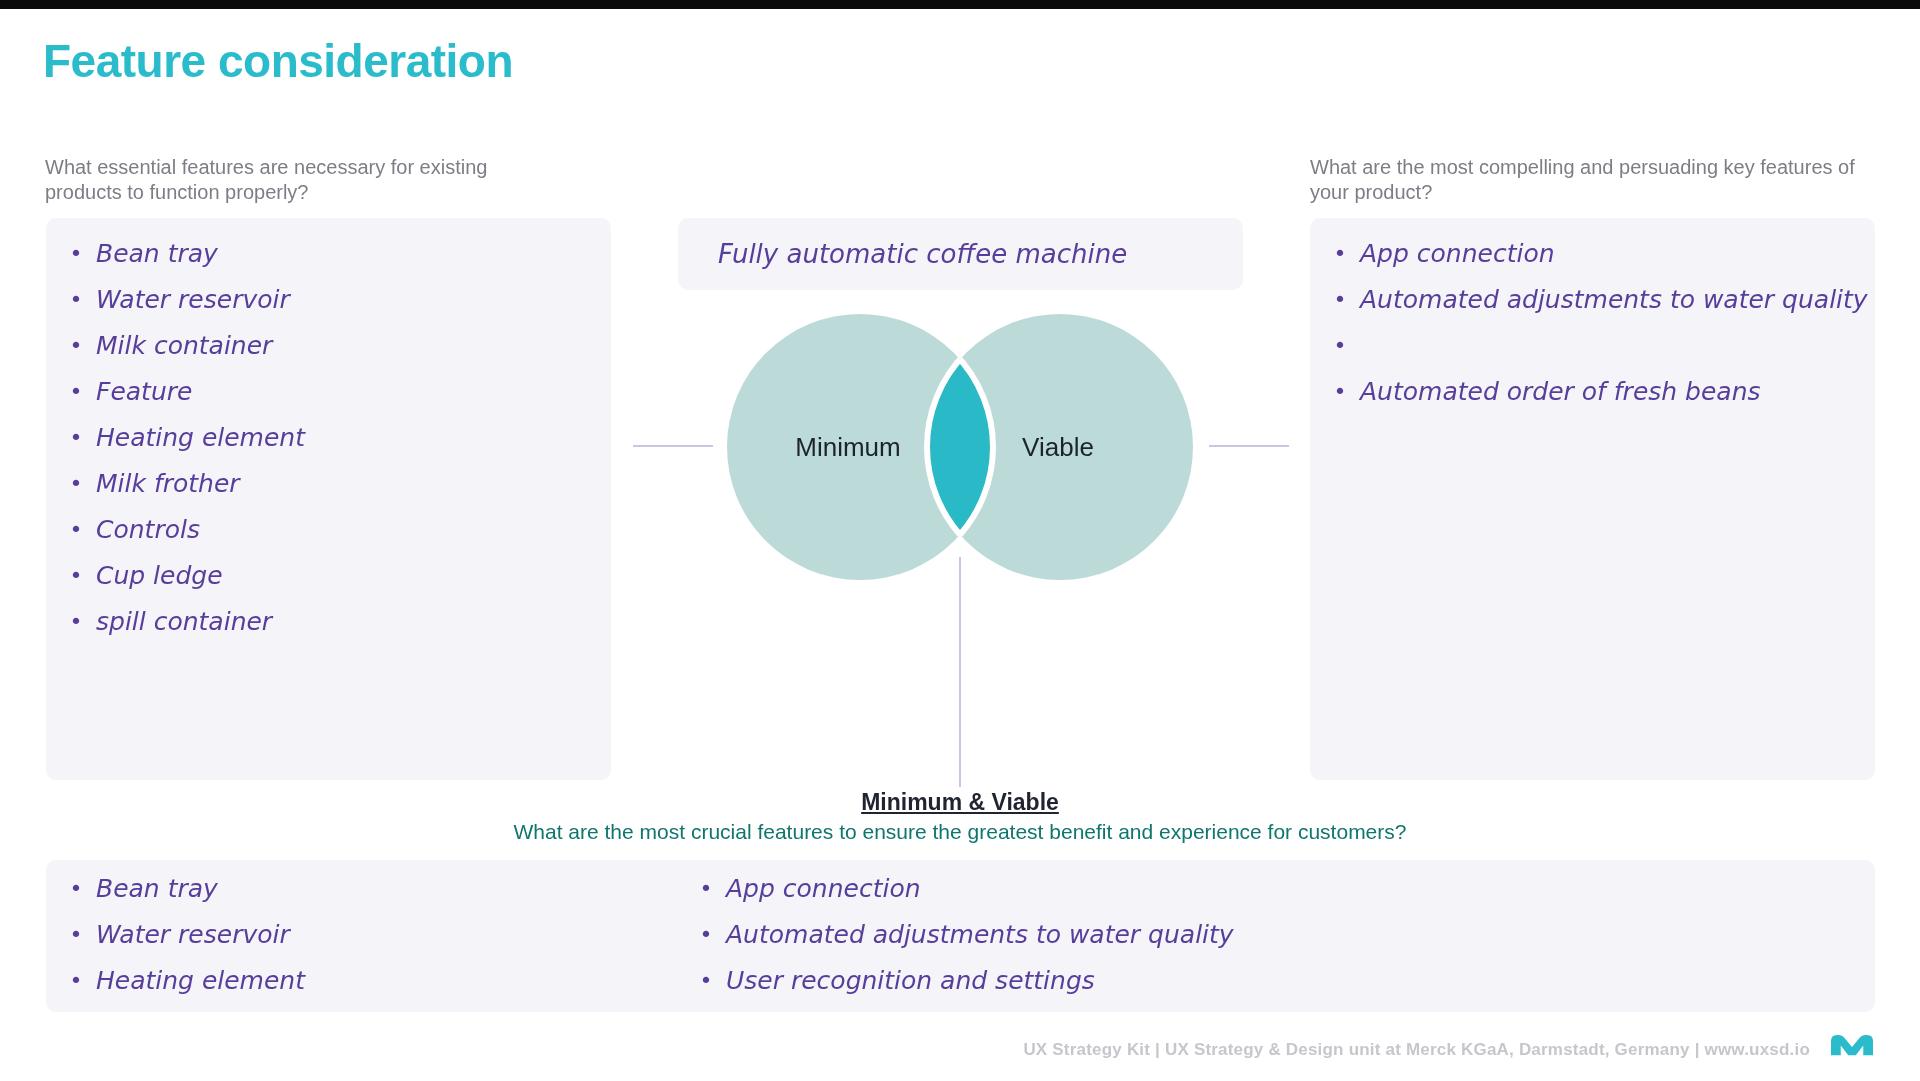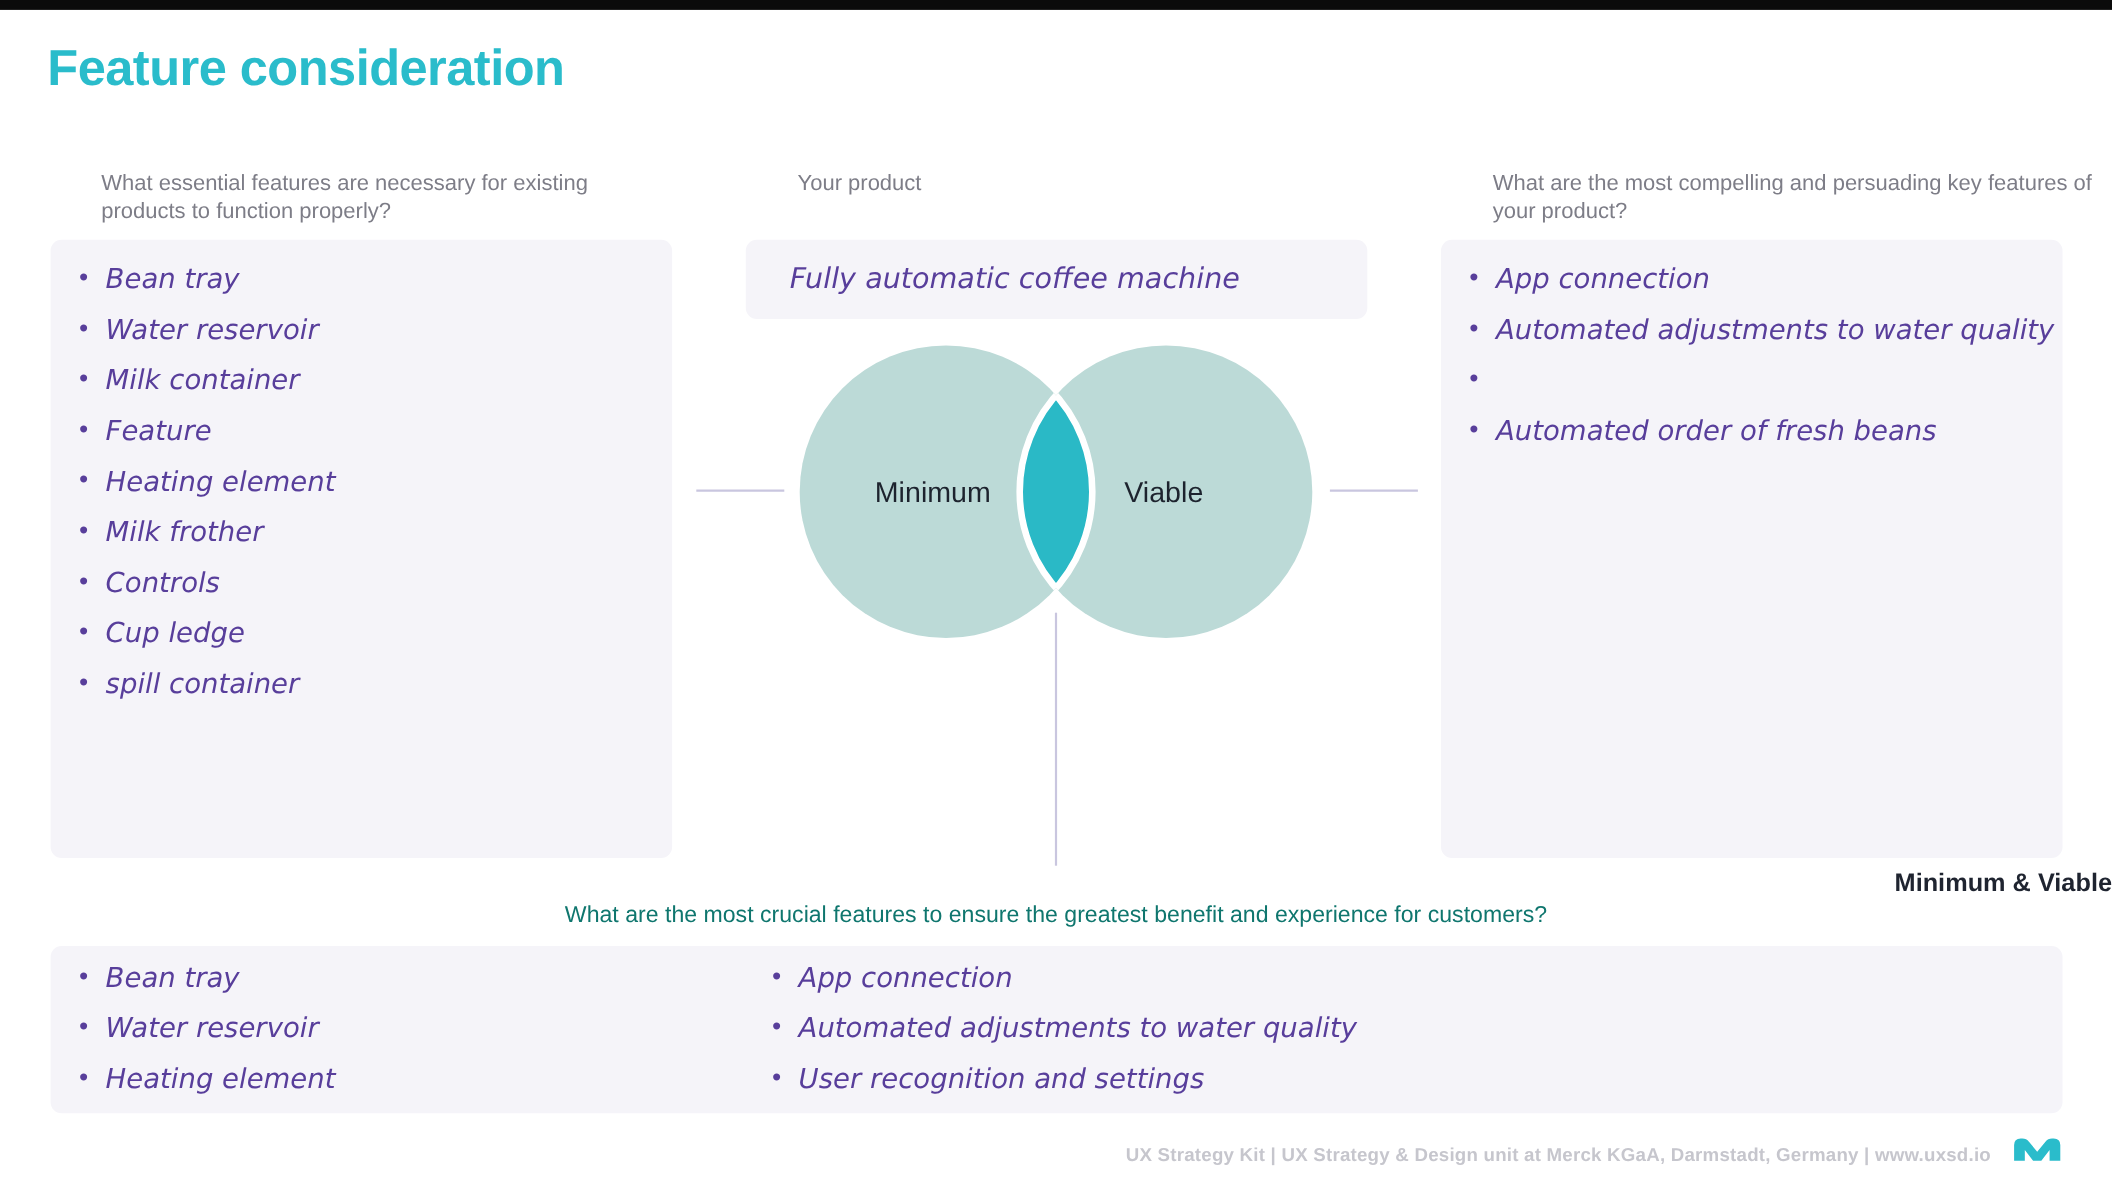--- a/index.html
+++ b/index.html
@@ -4,62 +4,61 @@
 <style>
   html,body{margin:0;padding:0;background:#ffffff;}
   #canvas{position:relative;width:1920px;height:1081px;background:#ffffff;overflow:hidden;
           font-family:"Liberation Sans",sans-serif;}
   .abs{position:absolute;}
 
   #top-bar{left:0;top:0;width:1920px;height:9px;background:#0b0b0b;}
 
   #page-title{left:43px;top:34px;font-size:46px;font-weight:bold;letter-spacing:-0.5px;color:#2abccb;}
 
-  .question{font-size:20px;line-height:25px;color:#7d7d87;margin-left:47px;}
+  .question{font-size:20px;line-height:25px;color:#7d7d87;}
   #left-question{left:45px;top:155px;width:500px;}
   #product-label{left:678px;top:155px;width:400px;}
   #right-question{left:1310px;top:155px;width:545px;}
 
   .panel{background:#f5f4f9;border-radius:10px;}
   #left-panel{left:46px;top:218px;width:565px;height:562px;}
   #right-panel{left:1310px;top:218px;width:565px;height:562px;}
   #product-box{left:678px;top:218px;width:565px;height:72px;display:flex;align-items:center;}
 
   .hand{font-family:"DejaVu Sans",sans-serif;font-style:italic;color:#583e9b;}
   #product-value{font-size:26px;padding-left:40px;}
 
   .list{padding:12px 10px 0 22px;}
   .li{display:flex;align-items:center;height:46px;}
   .bullet{width:16px;text-align:center;font-size:22px;color:#583e9b;font-style:normal;flex:0 0 16px;}
   .li-text{margin-left:12px;font-size:25px;white-space:nowrap;}
 
   #venn-svg{left:0;top:0;width:1920px;height:1081px;pointer-events:none;}
   .venn-label{font-family:"Liberation Sans",sans-serif;font-size:26px;font-weight:500;fill:#1d232e;}
 
-  #bottom-title{left:0;top:789px;width:1920px;text-align:right;font-size:23px;font-weight:600;color:#1f2430;}
+  #bottom-title{left:0;top:789px;width:1920px;text-align:center;font-size:23px;font-weight:600;color:#1f2430;text-decoration:underline;}
   #bottom-question{left:0;top:820px;width:1920px;text-align:center;font-size:21px;color:#0f766e;}
 
   #bottom-panel{left:46px;top:860px;width:1829px;height:152px;}
   #bottom-list-1{position:absolute;left:0;top:0;padding-top:5px;}
   #bottom-list-2{position:absolute;left:630px;top:0;padding-top:5px;}
 
   #footer-text{right:110px;top:1040px;font-size:17px;font-weight:bold;color:#c6c6cd;letter-spacing:0.2px;}
   #merck-logo{left:1828px;top:1032px;width:48px;height:24px;}
 </style>
 </head>
 <body>
 
 <div id="canvas">
 
   <div id="top-bar" class="abs"></div>
 
   <div id="page-title" class="abs">Feature consideration</div>
 
   <div id="left-question" class="abs question">What essential features are necessary for existing products to function properly?</div>
-  <div id="product-label" class="abs question">Your product</div>
   <div id="right-question" class="abs question">What are the most compelling and persuading key features of your product?</div>
 
   <div id="left-panel" class="abs panel">
     <div class="list hand">
         <div class="li">
           <span class="bullet">•</span>
           <span class="li-text">Bean tray</span>
         </div>
         <div class="li">
           <span class="bullet">•</span>

